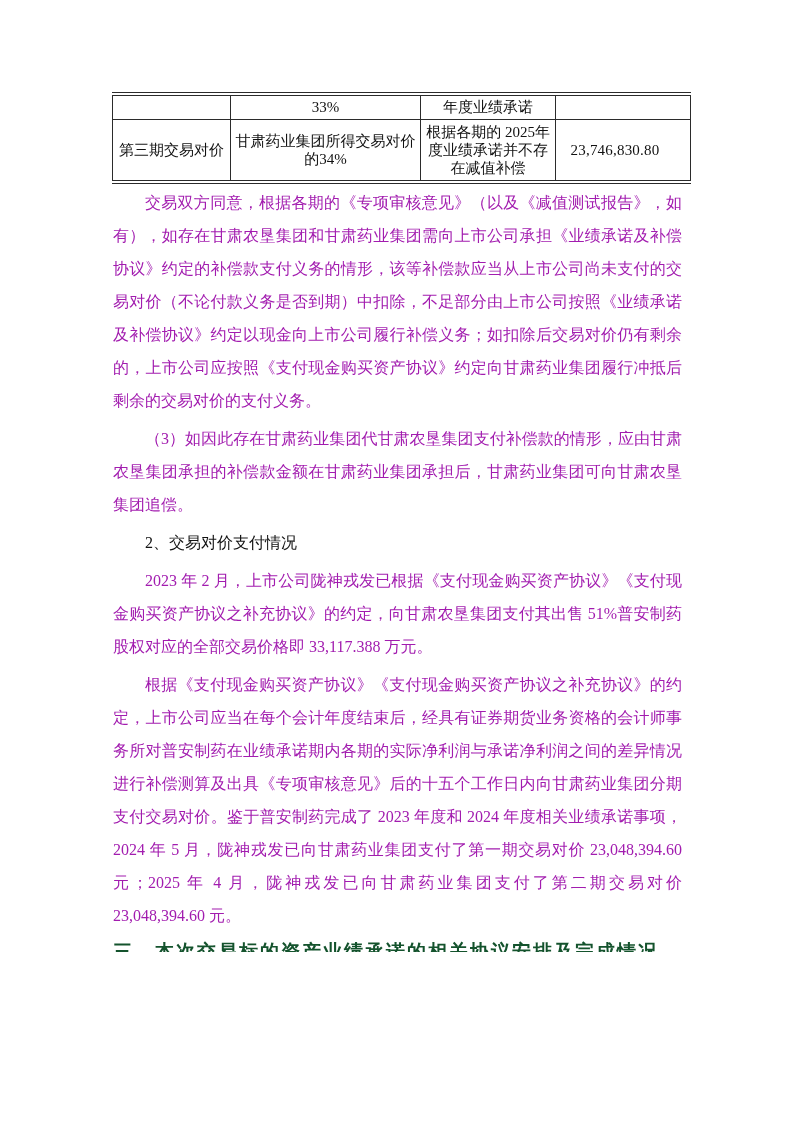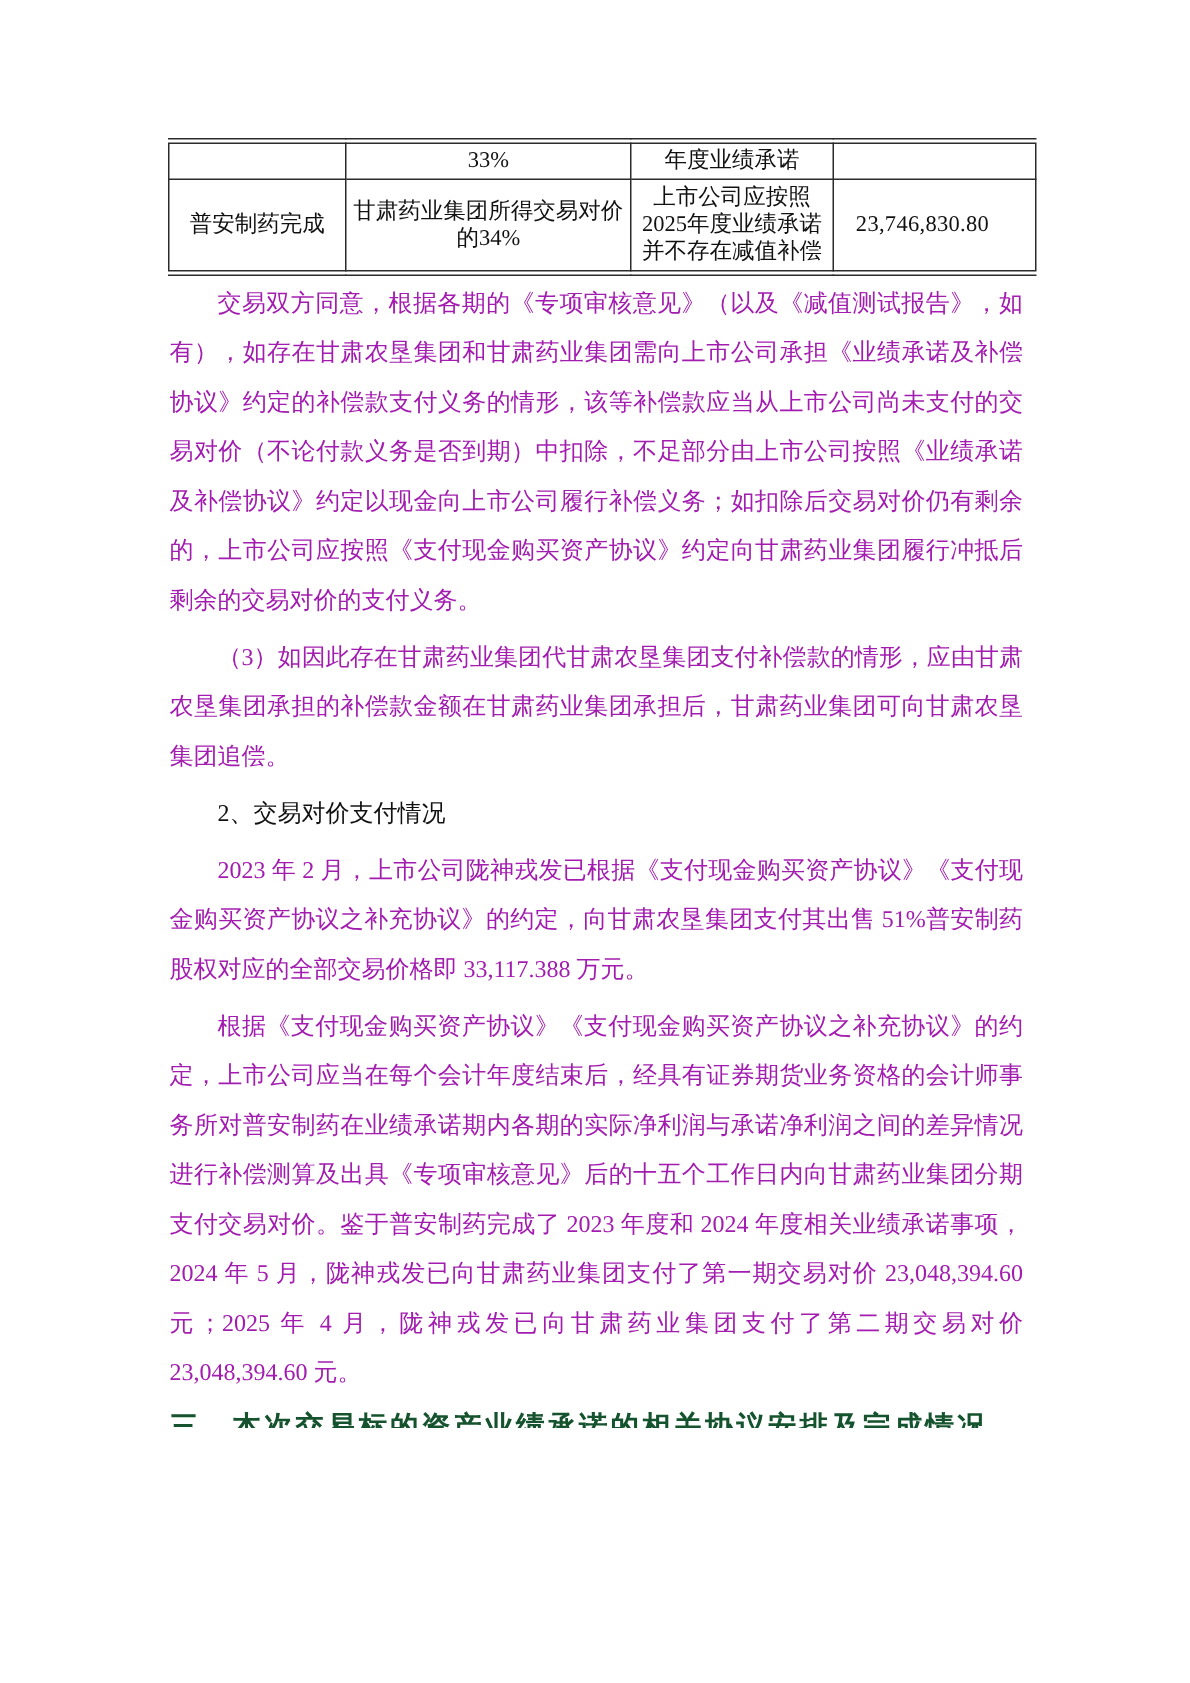--- a/index.html
+++ b/index.html
@@ -106,23 +106,23 @@
         <col style="width:135px">
       </colgroup>
       <tbody>
         <tr class="row-cont">
           <td></td>
           <td>33%</td>
           <td>年度业绩承诺</td>
           <td></td>
         </tr>
         <tr class="row-main">
-          <td>普安制药完成</td>
+          <td>第三期交易对价</td>
           <td>甘肃药业集团所得交易对价的34%</td>
-          <td>上市公司应按照 2025年度业绩承诺并不存在减值补偿</td>
+          <td>根据各期的 2025年度业绩承诺并不存在减值补偿</td>
           <td class="num-cell">23,746,830.80</td>
         </tr>
       </tbody>
     </table>
 
     <p class="text-block first-after-table">交易双方同意，根据各期的《专项审核意见》（以及《减值测试报告》，如有），如存在甘肃农垦集团和甘肃药业集团需向上市公司承担《业绩承诺及补偿协议》约定的补偿款支付义务的情形，该等补偿款应当从上市公司尚未支付的交易对价（不论付款义务是否到期）中扣除，不足部分由上市公司按照《业绩承诺及补偿协议》约定以现金向上市公司履行补偿义务；如扣除后交易对价仍有剩余的，上市公司应按照《支付现金购买资产协议》约定向甘肃药业集团履行冲抵后剩余的交易对价的支付义务。</p>
 
     <p class="text-block">（3）如因此存在甘肃药业集团代甘肃农垦集团支付补偿款的情形，应由甘肃农垦集团承担的补偿款金额在甘肃药业集团承担后，甘肃药业集团可向甘肃农垦集团追偿。</p>
 
     <p class="subheading">2、交易对价支付情况</p>

